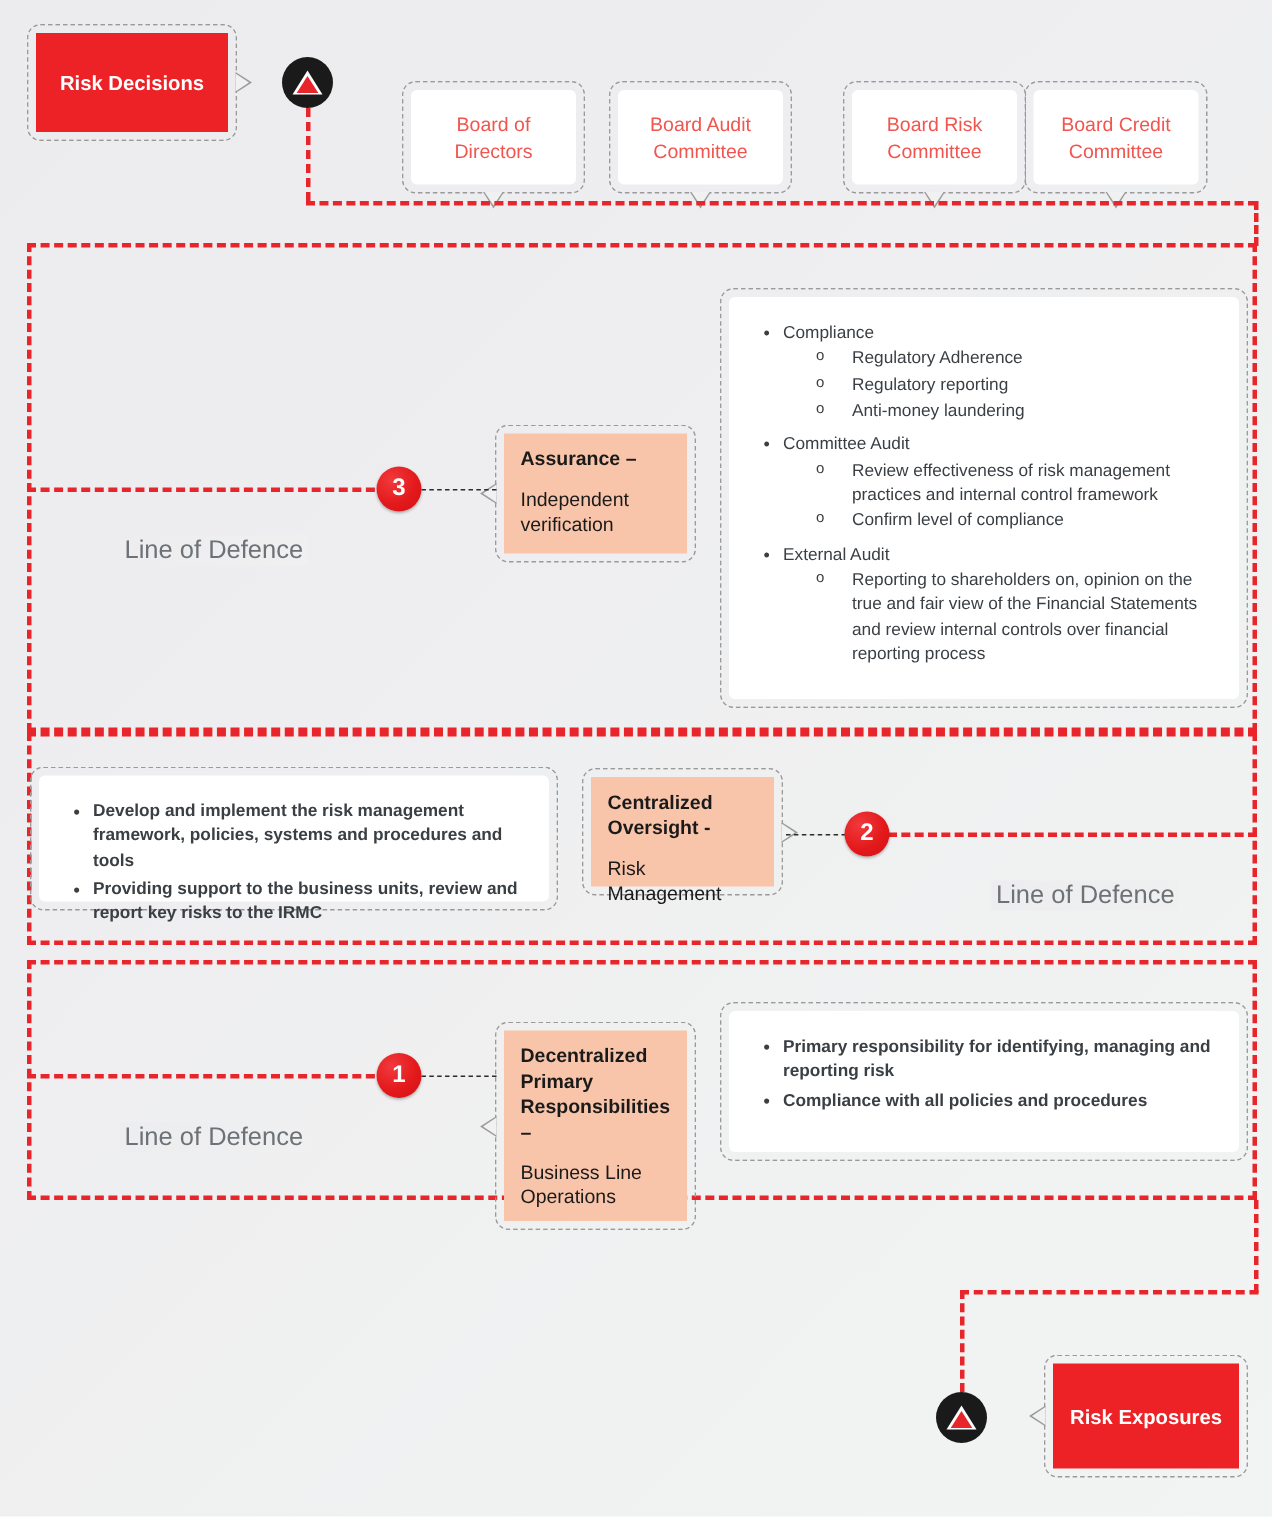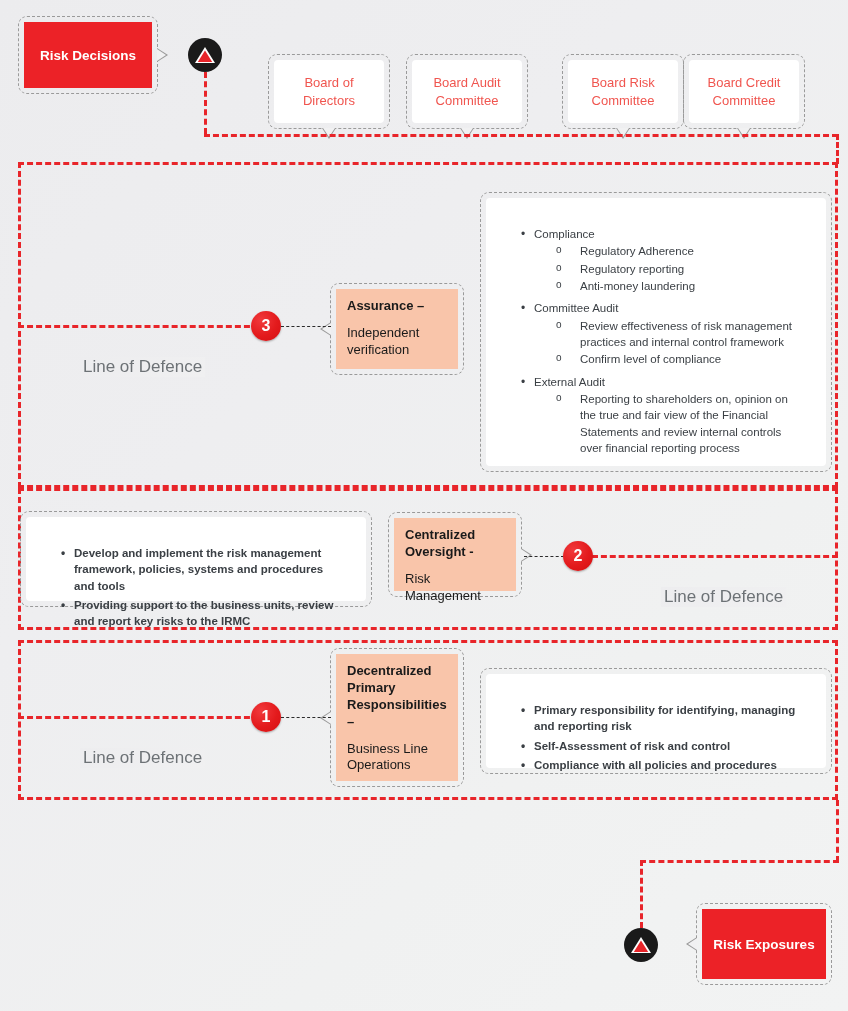--- a/index.html
+++ b/index.html
@@ -117,21 +117,21 @@
   
   .listbox .inner{
     background:#ffffff;
     border-radius:4px;
     justify-content:flex-start;
     padding:12px 14px;
     box-sizing:border-box;
     color:#3a3f44;
     font-size:11.5px;
   }
-  ul.l1{list-style:none;margin:16px;padding:0;}
+  ul.l1{list-style:none;margin:4px;padding:0;}
   ul.l1>li{position:relative;padding-left:18px;margin-bottom:3px;line-height:1.42;}
   ul.l1>li>.b1::before{content:"\2022";position:absolute;left:5px;top:0;font-size:12px;}
   ul.l2{list-style:none;margin:1px 0 6px 0;padding:0;}
   ul.l2>li{position:relative;padding-left:46px;line-height:1.42;margin-bottom:1px;}
   ul.l2>li::before{content:"o";position:absolute;left:22px;top:0;font-size:10px;}
   .simple li{margin-bottom:9px;font-weight:bold;}
 
   
   .numcircle{
     position:absolute;
@@ -285,33 +285,32 @@
   <div class="redseg h" style="left:592px;top:555px;width:246px;"></div>
   <div class="lodlabel" style="left:661px;top:548px;">Line of Defence</div>
 
   <div class="region" style="left:18px;top:640px;width:820px;height:160px;"></div>
 
   <div class="redseg h" style="left:18px;top:716px;width:250px;"></div>
   <div class="lodlabel" style="left:80px;top:709px;">Line of Defence</div>
   <div class="numcircle" style="left:251px;top:702px;">1</div>
   <div class="connector" style="left:281px;top:717px;width:50px;"></div>
 
-  <div class="callout peachbox" style="left:330px;top:648px;width:134px;height:139px;">
+  <div class="callout peachbox" style="left:330px;top:681px;width:134px;height:139px;">
     <div class="inner">
       <div class="hd ml">Decentralized<br>Primary<br>Responsibilities<br>–</div>
       <div class="sb ml">Business Line<br>Operations</div>
     </div>
     <span class="tail tail-left"></span>
   </div>
 
   <div class="callout listbox" style="left:480px;top:668px;width:352px;height:106px;">
     <div class="inner">
       <ul class="l1 simple">
         <li><span class="b1">Primary responsibility for identifying, managing and reporting risk</span></li>
-        <li><span class="b1">Self-Assessment of risk and control</span></li>
         <li><span class="b1">Compliance with all policies and procedures</span></li>
       </ul>
     </div>
   </div>
 
   <div class="redseg v" style="left:836px;top:800px;height:62px;"></div>
   <div class="redseg h" style="left:640px;top:860px;width:199px;"></div>
   <div class="redseg v" style="left:640px;top:860px;height:68px;"></div>
 
   <div class="tribadge" style="left:624px;top:928px;">

